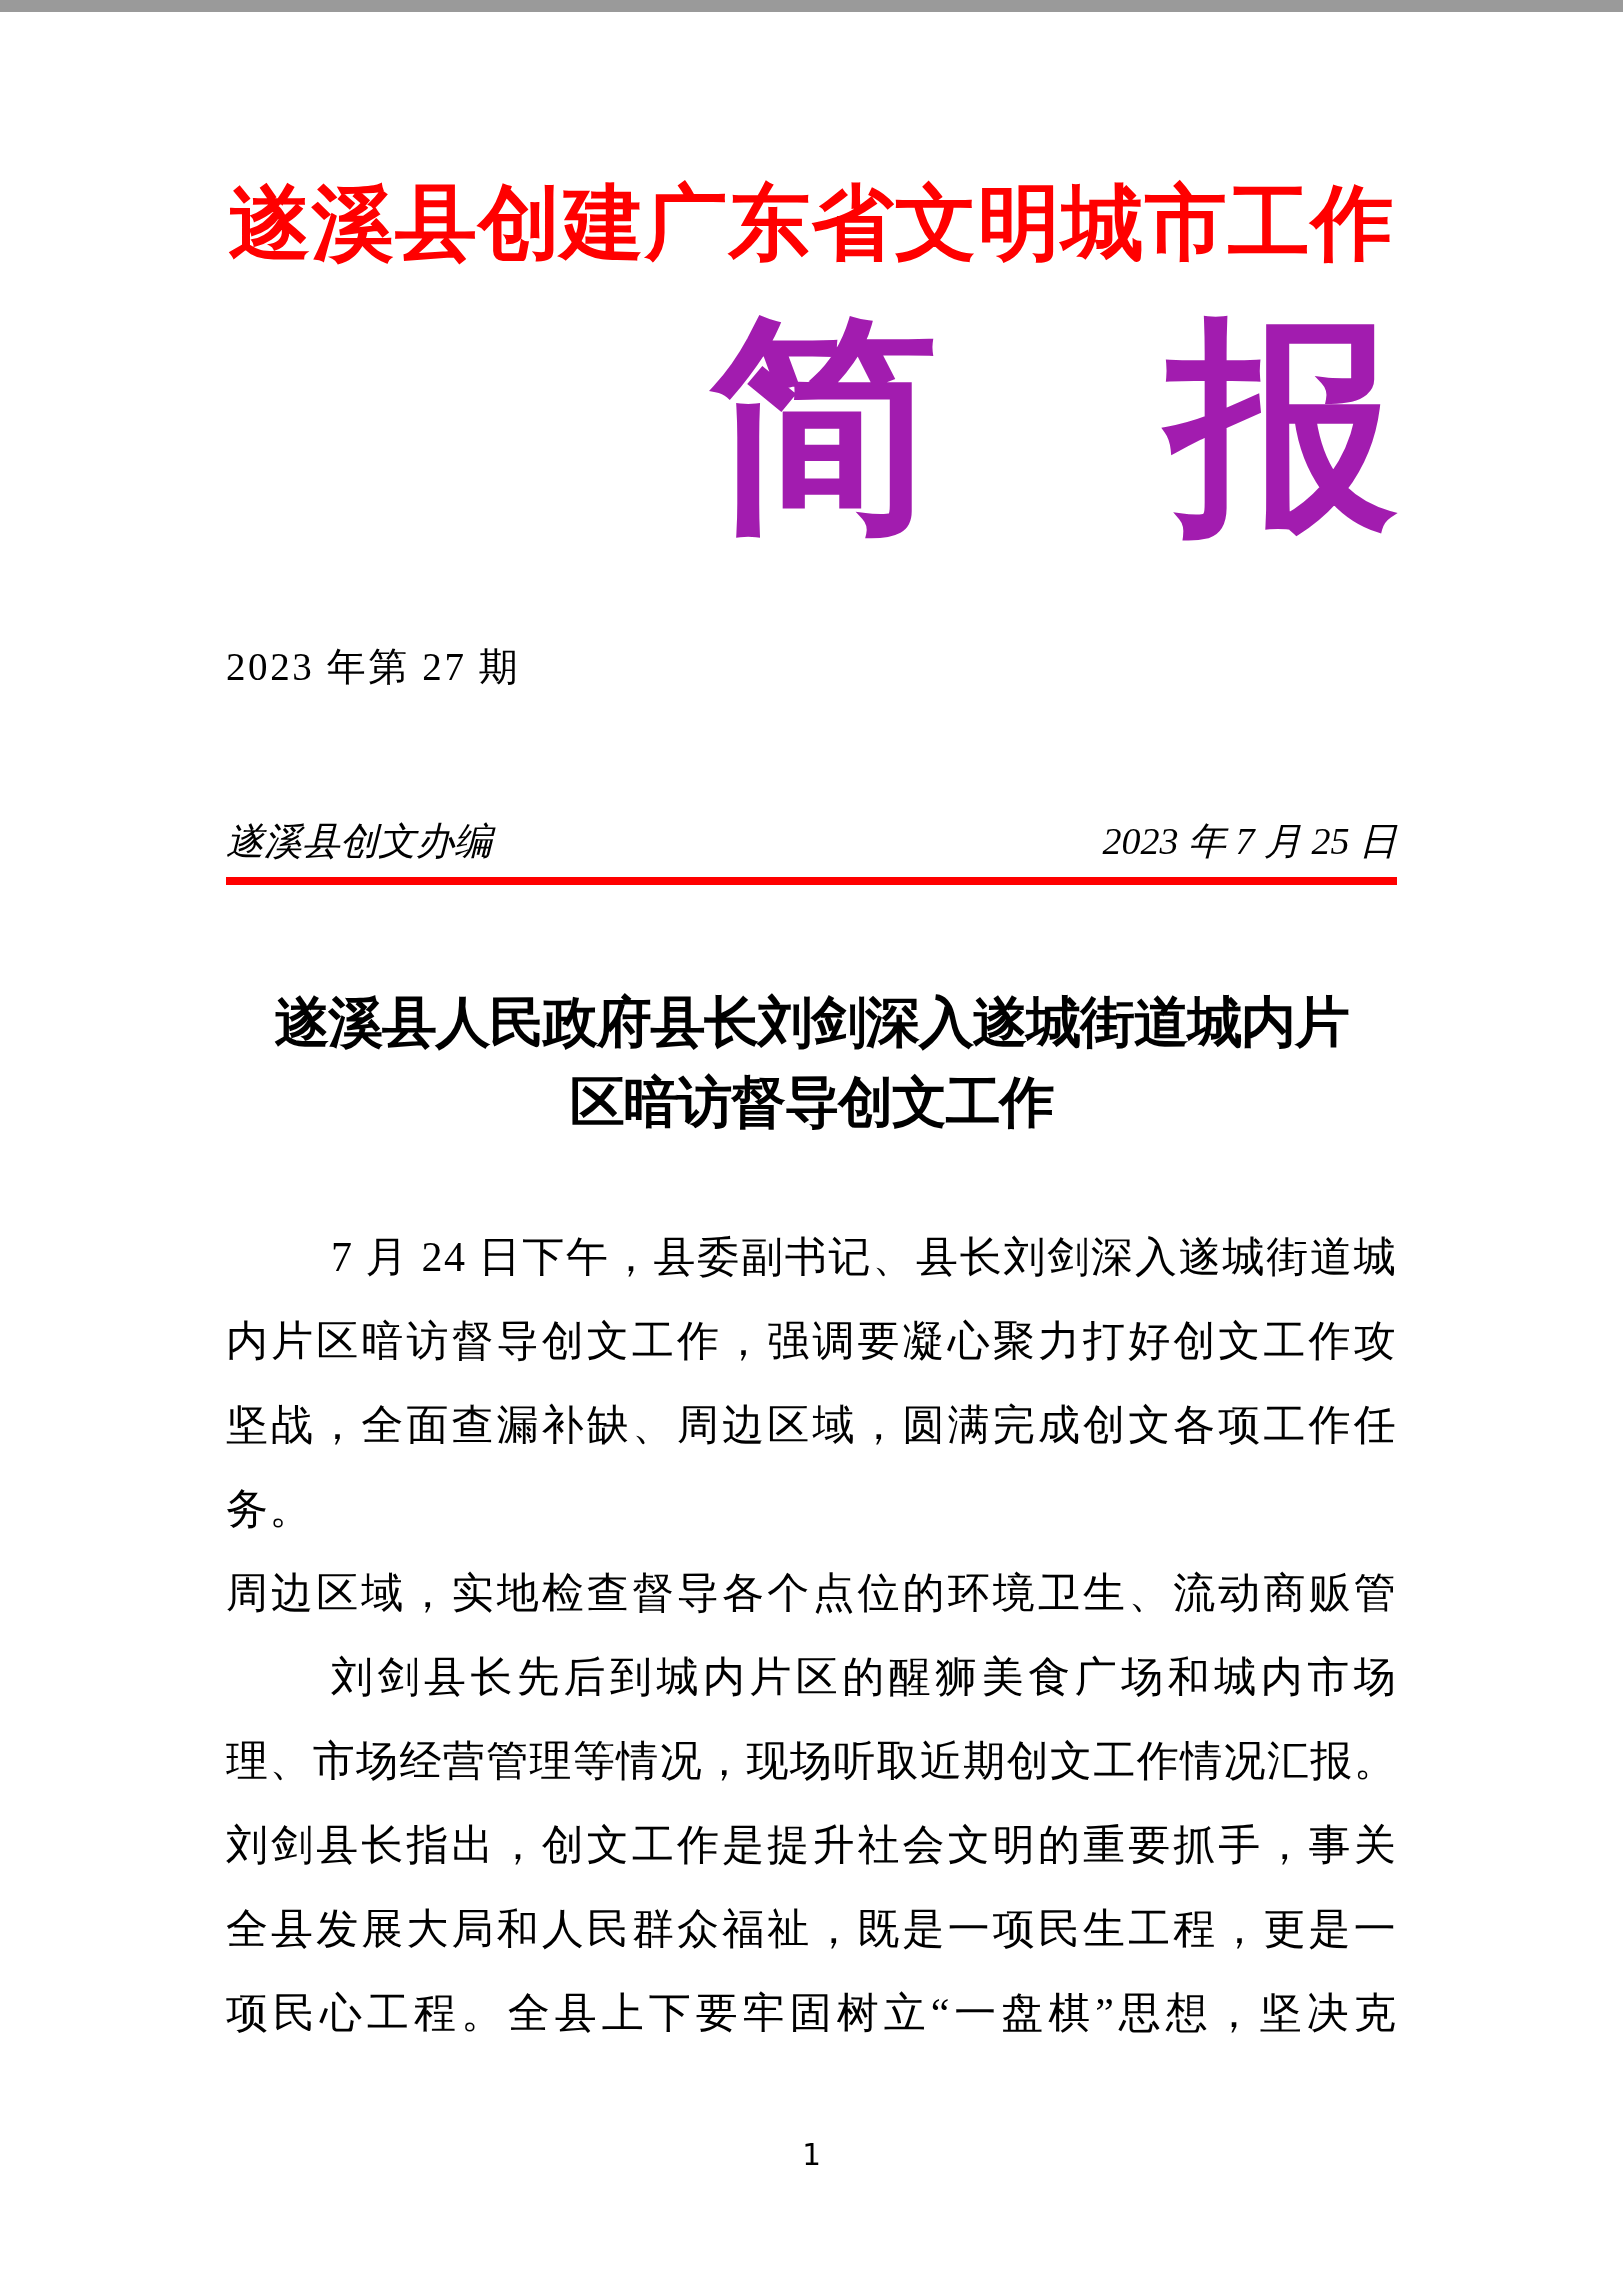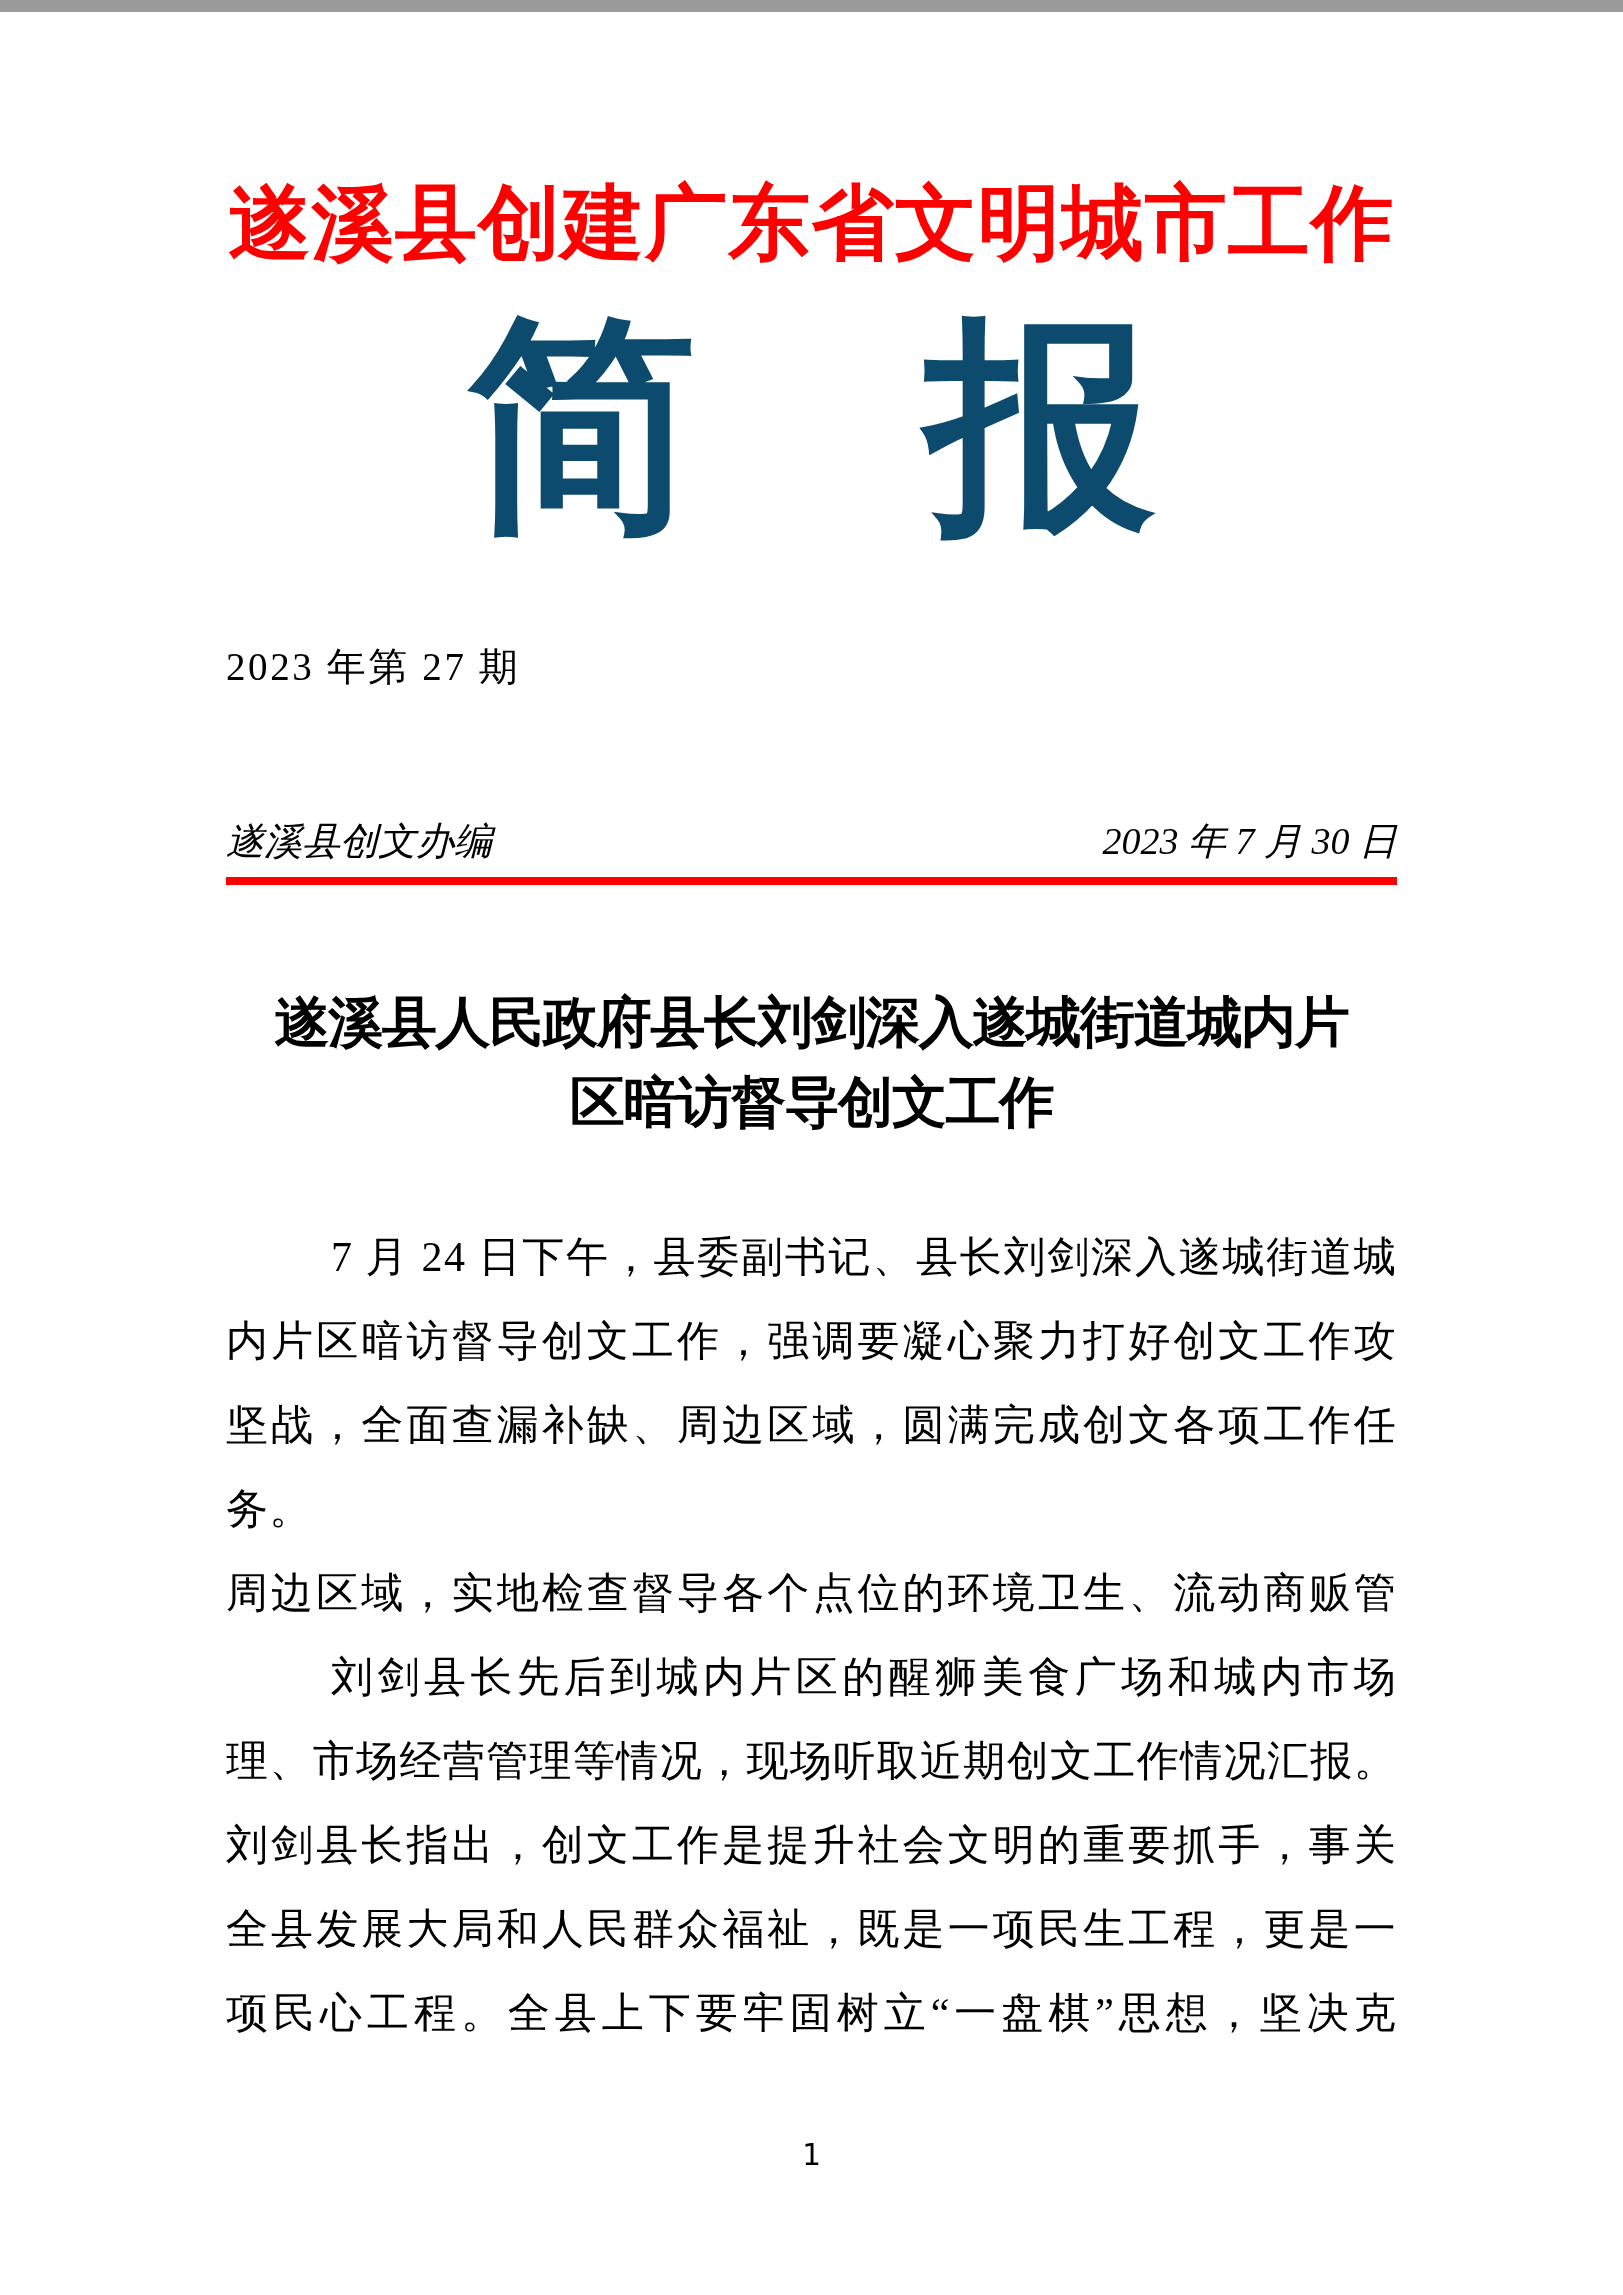--- a/index.html
+++ b/index.html
@@ -32,22 +32,22 @@
     text-align: center;
     letter-spacing: 1.3px;
     white-space: nowrap;
   }
 
   .masthead-brief {
     margin-top: 6.5px;
     font-size: 229px;
     line-height: 281px;
     font-weight: bold;
-    color: #0c4a6e;
-    text-align: center;
+    color: #a21caf;
+    text-align: right;
     white-space: nowrap;
   }
 
   .issue-line {
     margin-top: 75px;
     font-size: 39px;
     line-height: 46px;
     text-align: left;
     letter-spacing: 2.6px;
   }
@@ -121,21 +121,21 @@
 
     <header>
       <div class="masthead-title">遂溪县创建广东省文明城市工作</div>
 
       <div class="masthead-brief">简　报</div>
 
       <div class="issue-line">2023 年第 27 期</div>
 
       <div class="meta-row">
         <span>遂溪县创文办编</span>
-        <span>2023 年 7 月 30 日</span>
+        <span>2023 年 7 月 25 日</span>
       </div>
 
       <div class="red-rule"></div>
     </header>
 
     <main>
       <h1 class="article-title">
         <div>遂溪县人民政府县长刘剑深入遂城街道城内片</div>
         <div>区暗访督导创文工作</div>
       </h1>

